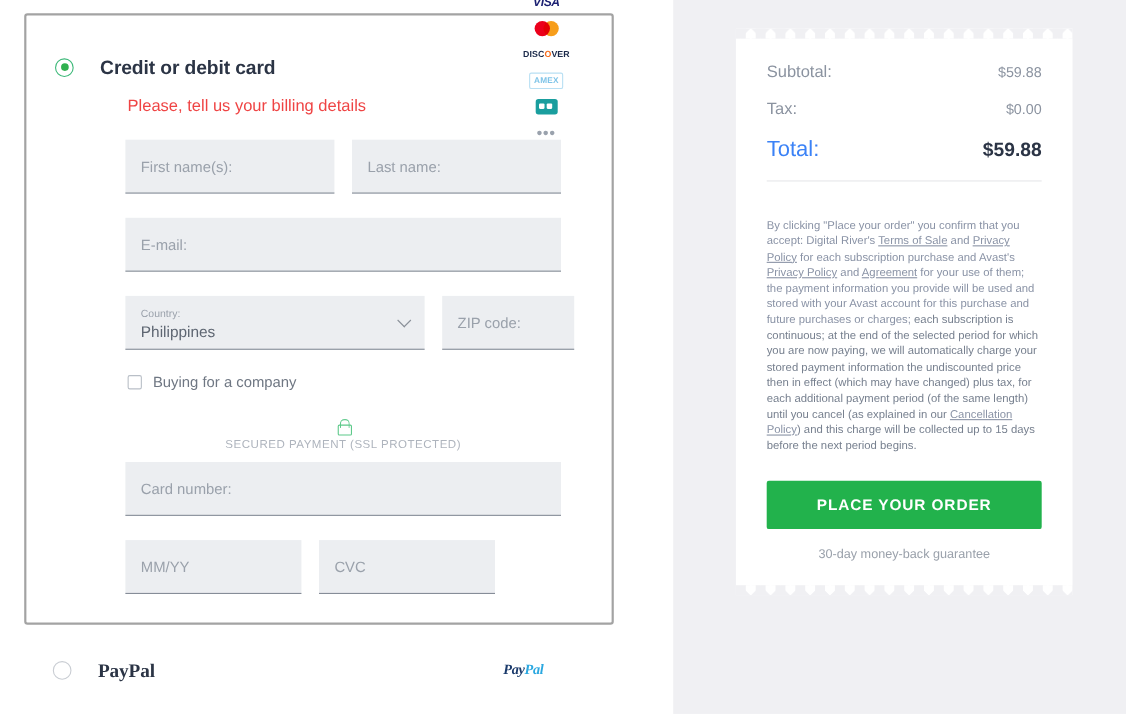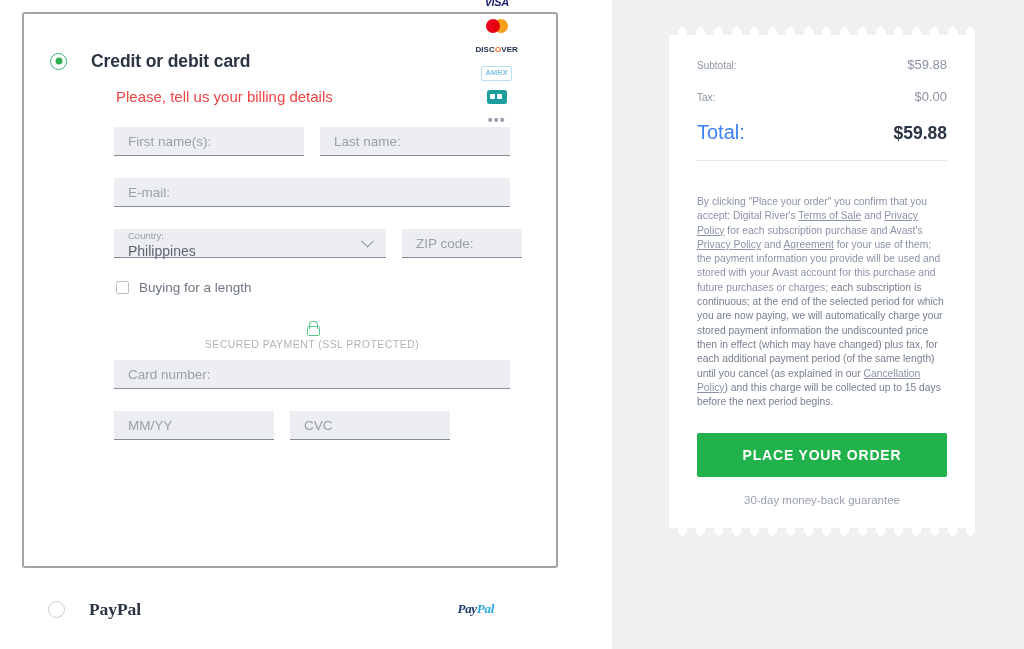--- a/index.html
+++ b/index.html
@@ -133,21 +133,21 @@
   }
 
   
   .form { padding: 22px 46px 0 90px; }
 
   .row { display: flex; gap: 16px; margin-bottom: 22px; }
 
   .field {
     background: #eceef1;
     border-bottom: 1px solid #868d98;
-    height: 29px;
+    height: 49px;
     position: relative;
     display: flex;
     align-items: center;
     padding: 0 14px;
   }
   .field .ph {
     font-size: 13.5px;
     color: #9aa1ab;
   }
   .field.w-half { flex: 1 1 0; }
@@ -259,21 +259,21 @@
     background-position: 0 0, 9px 0;
     background-size: 18px 9px, 18px 9px;
   }
 
   .receipt-body { padding: 22px 28px 16px 28px; }
 
   .sum-row {
     display: flex; justify-content: space-between; align-items: baseline;
     margin-bottom: 17px;
   }
-  .sum-row .k { font-size: 10px; color: #8b93a0; }
+  .sum-row .k { font-size: 15px; color: #8b93a0; }
   .sum-row .v { font-size: 13px; color: #8b93a0; }
   .sum-row.total { margin-bottom: 6px; }
   .sum-row.total .k { font-size: 20px; color: #3b82f6; }
   .sum-row.total .v { font-size: 17.5px; color: #2b3445; font-weight: bold; }
 
   .divider { height: 1px; background: #e6e7ea; margin: 16px 0 0 0; }
 
   .legal {
     padding: 18px 28px 0 28px;
     font-size: 10.3px;
@@ -360,21 +360,21 @@
             </span>
             <span class="chevron"></span>
           </div>
           <div class="field zip">
             <span class="ph">ZIP code:</span>
           </div>
         </div>
 
         <div class="check-row">
           <span class="checkbox"></span>
-          <span class="check-label">Buying for a length</span>
+          <span class="check-label">Buying for a company</span>
         </div>
 
         <div class="secure-row">
           <span class="lock"></span>
           <span class="secure-text">SECURED PAYMENT (SSL PROTECTED)</span>
         </div>
 
         <div class="row">
           <div class="field w-full">
             <span class="ph">Card number:</span>

